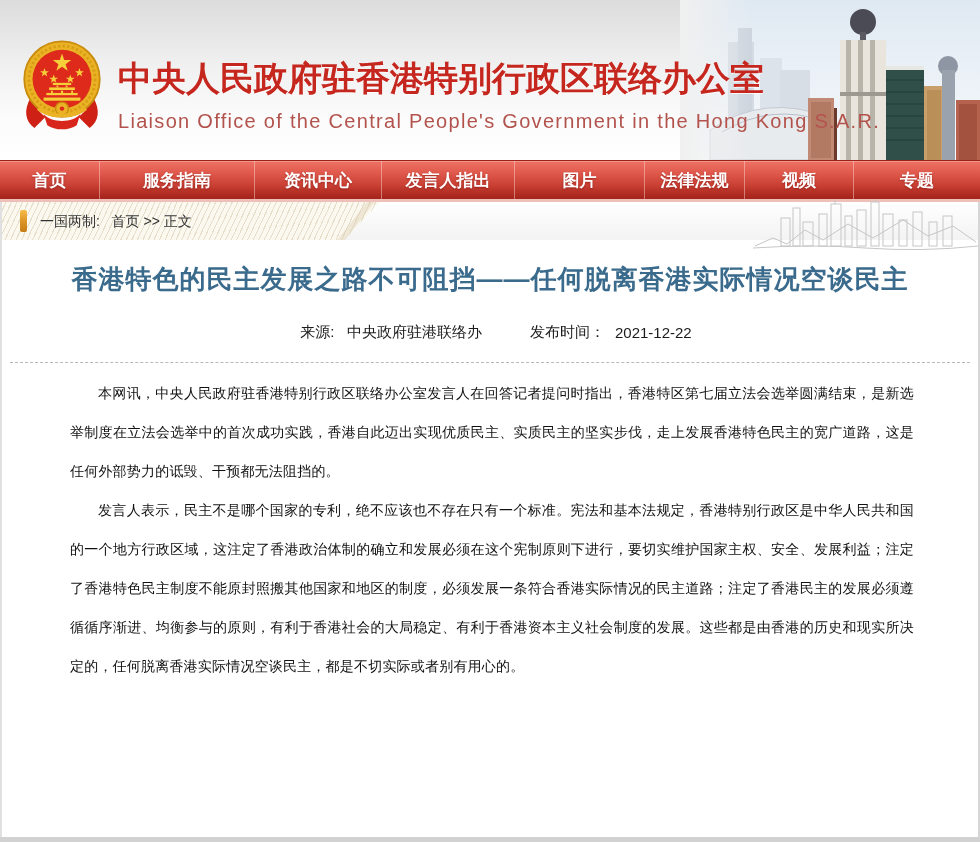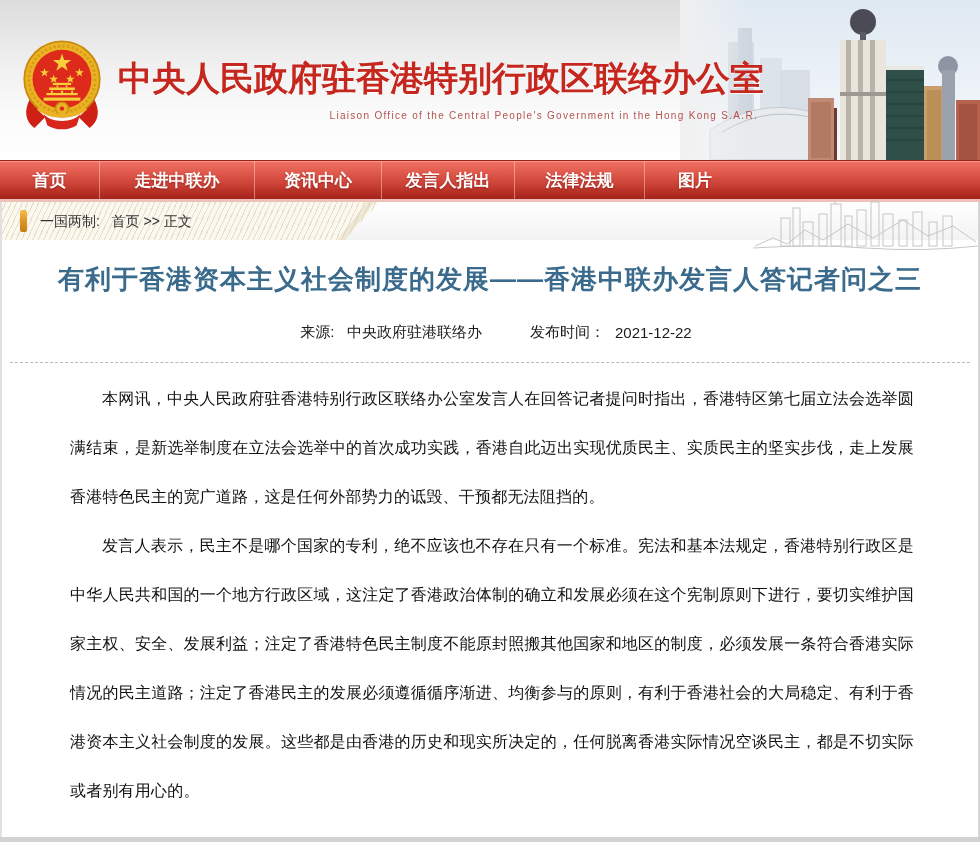--- a/index.html
+++ b/index.html
@@ -6,21 +6,21 @@
   html,body { background:#ffffff; }
   body { font-family:"Liberation Sans","DejaVu Sans",sans-serif; }
   .page { position:relative; width:980px; height:842px; overflow:hidden; background:#ffffff; margin:0 auto; }
 
   
   .header { position:relative; height:160px; background:linear-gradient(180deg,#dcdcdc 0%,#efefef 38%,#fbfbfb 72%,#ffffff 100%); overflow:hidden;text-align:right; }
   .skyline-photo { position:absolute; right:0; top:0; width:300px; height:160px; }
   .emblem { position:absolute; left:16px; top:26px; width:92px; height:110px; }
   .brand { position:absolute; left:118px; top:56px; width:640px; }
   .brand-zh { font-size:34px; font-weight:bold; color:#c5261e; letter-spacing:0px; white-space:nowrap; text-shadow:0 1px 0 rgba(255,255,255,.8); }
-  .brand-en { margin-top:8px; font-size:10px; color:#b3534d; letter-spacing:1.3px; white-space:nowrap; }
+  .brand-en { margin-top:8px; font-size:20px; color:#b3534d; letter-spacing:1.3px; white-space:nowrap; }
 
   
   .nav { position:relative; height:42px; background:linear-gradient(180deg,#ef7366 0%,#e05a4d 30%,#cb4135 62%,#b02b21 88%,#a2241b 100%); border-top:1px solid #9a2018; border-bottom:3px solid #efc0b9; box-shadow:inset 0 1px 0 rgba(255,255,255,.25); }
   .nav ul { list-style:none; display:flex; height:100%; }
   .nav li { display:flex; align-items:center; justify-content:center; color:#ffffff; font-size:17px; font-weight:bold; cursor:pointer; border-right:1px solid rgba(255,225,218,.45); text-shadow:0 1px 2px rgba(110,10,5,.5); }
   .nav li:last-child { border-right:none; }
   .nav li:nth-child(1){width:100px} .nav li:nth-child(2){width:155px}
   .nav li:nth-child(3){width:127px} .nav li:nth-child(4){width:133px}
   .nav li:nth-child(5){width:130px} .nav li:nth-child(6){width:100px}
   .nav li:nth-child(7){width:109px} .nav li:nth-child(8){flex:1}
@@ -40,21 +40,21 @@
   
   .article { position:relative; padding:0 0 0 0; }
   .article-title { margin-top:22px; text-align:center; font-size:26px; font-weight:bold; color:#3a6a8c; letter-spacing:1px; }
   .article-meta { margin-top:26px; display:flex; justify-content:center; align-items:center; font-size:15px; color:#1c1c1c;margin-left:12px; }
   .meta-source { margin-right:48px; }
   .meta-date-label { }
   .meta-date-value { margin-left:10px; }
   .dashed-divider { margin:20px 10px 0 10px; border-top:1px dashed #b9b9b9; height:0; }
 
   .article-body { margin-top:11px; padding:0 66px 0 70px; text-align:justify; }
-  .article-body p { text-indent:2em; font-size:16px; line-height:49px; color:#111111; letter-spacing:.2px; }
+  .article-body p { text-indent:2em; font-size:14px; line-height:39px; color:#111111; letter-spacing:.2px; }
 
   
   .edge-left { position:absolute; left:0; top:202px; bottom:0; width:2px; background:#e0e0e0; }
   .edge-right { position:absolute; right:0; top:202px; bottom:0; width:2px; background:#d6d6d6; }
   .bottom-strip { position:absolute; left:0; right:0; bottom:0; height:5px; background:#d2d2d2; }
 </style>
 </head>
 <body>
 
 <div class="page">
@@ -156,25 +156,27 @@
 
     <div class="brand">
       <div class="brand-zh">中央人民政府驻香港特别行政区联络办公室</div>
       <div class="brand-en">Liaison Office of the Central People's Government in the Hong Kong S.A.R.</div>
     </div>
   </div>
 
   <div class="nav">
     <ul>
         <li>首页</li>
-        <li>走进中联办</li>
+        <li>服务指南</li>
         <li>资讯中心</li>
         <li>发言人指出</li>
+        <li>图片</li>
         <li>法律法规</li>
-        <li>图片</li>
+        <li>视频</li>
+        <li>专题</li>
       </ul>
   </div>
 
   <div class="breadcrumb-bar">
     <div class="crumb-hatch"></div>
     <div class="crumb-hatch2"></div>
     <div class="crumb-marker"></div>
     <div class="crumb-text">
       <span>一国两制:</span>
       <span>&nbsp;</span>
@@ -196,21 +198,21 @@
       <rect x="160" y="12" width="9" height="34"></rect>
       <rect x="176" y="22" width="8" height="24"></rect>
       <rect x="190" y="16" width="9" height="30"></rect>
       <line x1="122" y1="2" x2="122" y2="-2"></line>
       <line x1="82" y1="4" x2="82" y2="0"></line>
       <path d="M0,48 Q60,44 112,48 Q170,52 225,46"></path>
     </svg>
   </div>
 
   <div class="article">
-    <h1 class="article-title">有利于香港资本主义社会制度的发展——香港中联办发言人答记者问之三</h1>
+    <h1 class="article-title">香港特色的民主发展之路不可阻挡——任何脱离香港实际情况空谈民主</h1>
 
     <div class="article-meta">
       <span class="meta-source">
         <span>来源:</span>
         <span>&nbsp;</span>
         <span>中央政府驻港联络办</span>
       </span>
       <span class="meta-date-label">发布时间：</span>
       <span class="meta-date-value">2021-12-22</span>
     </div>

